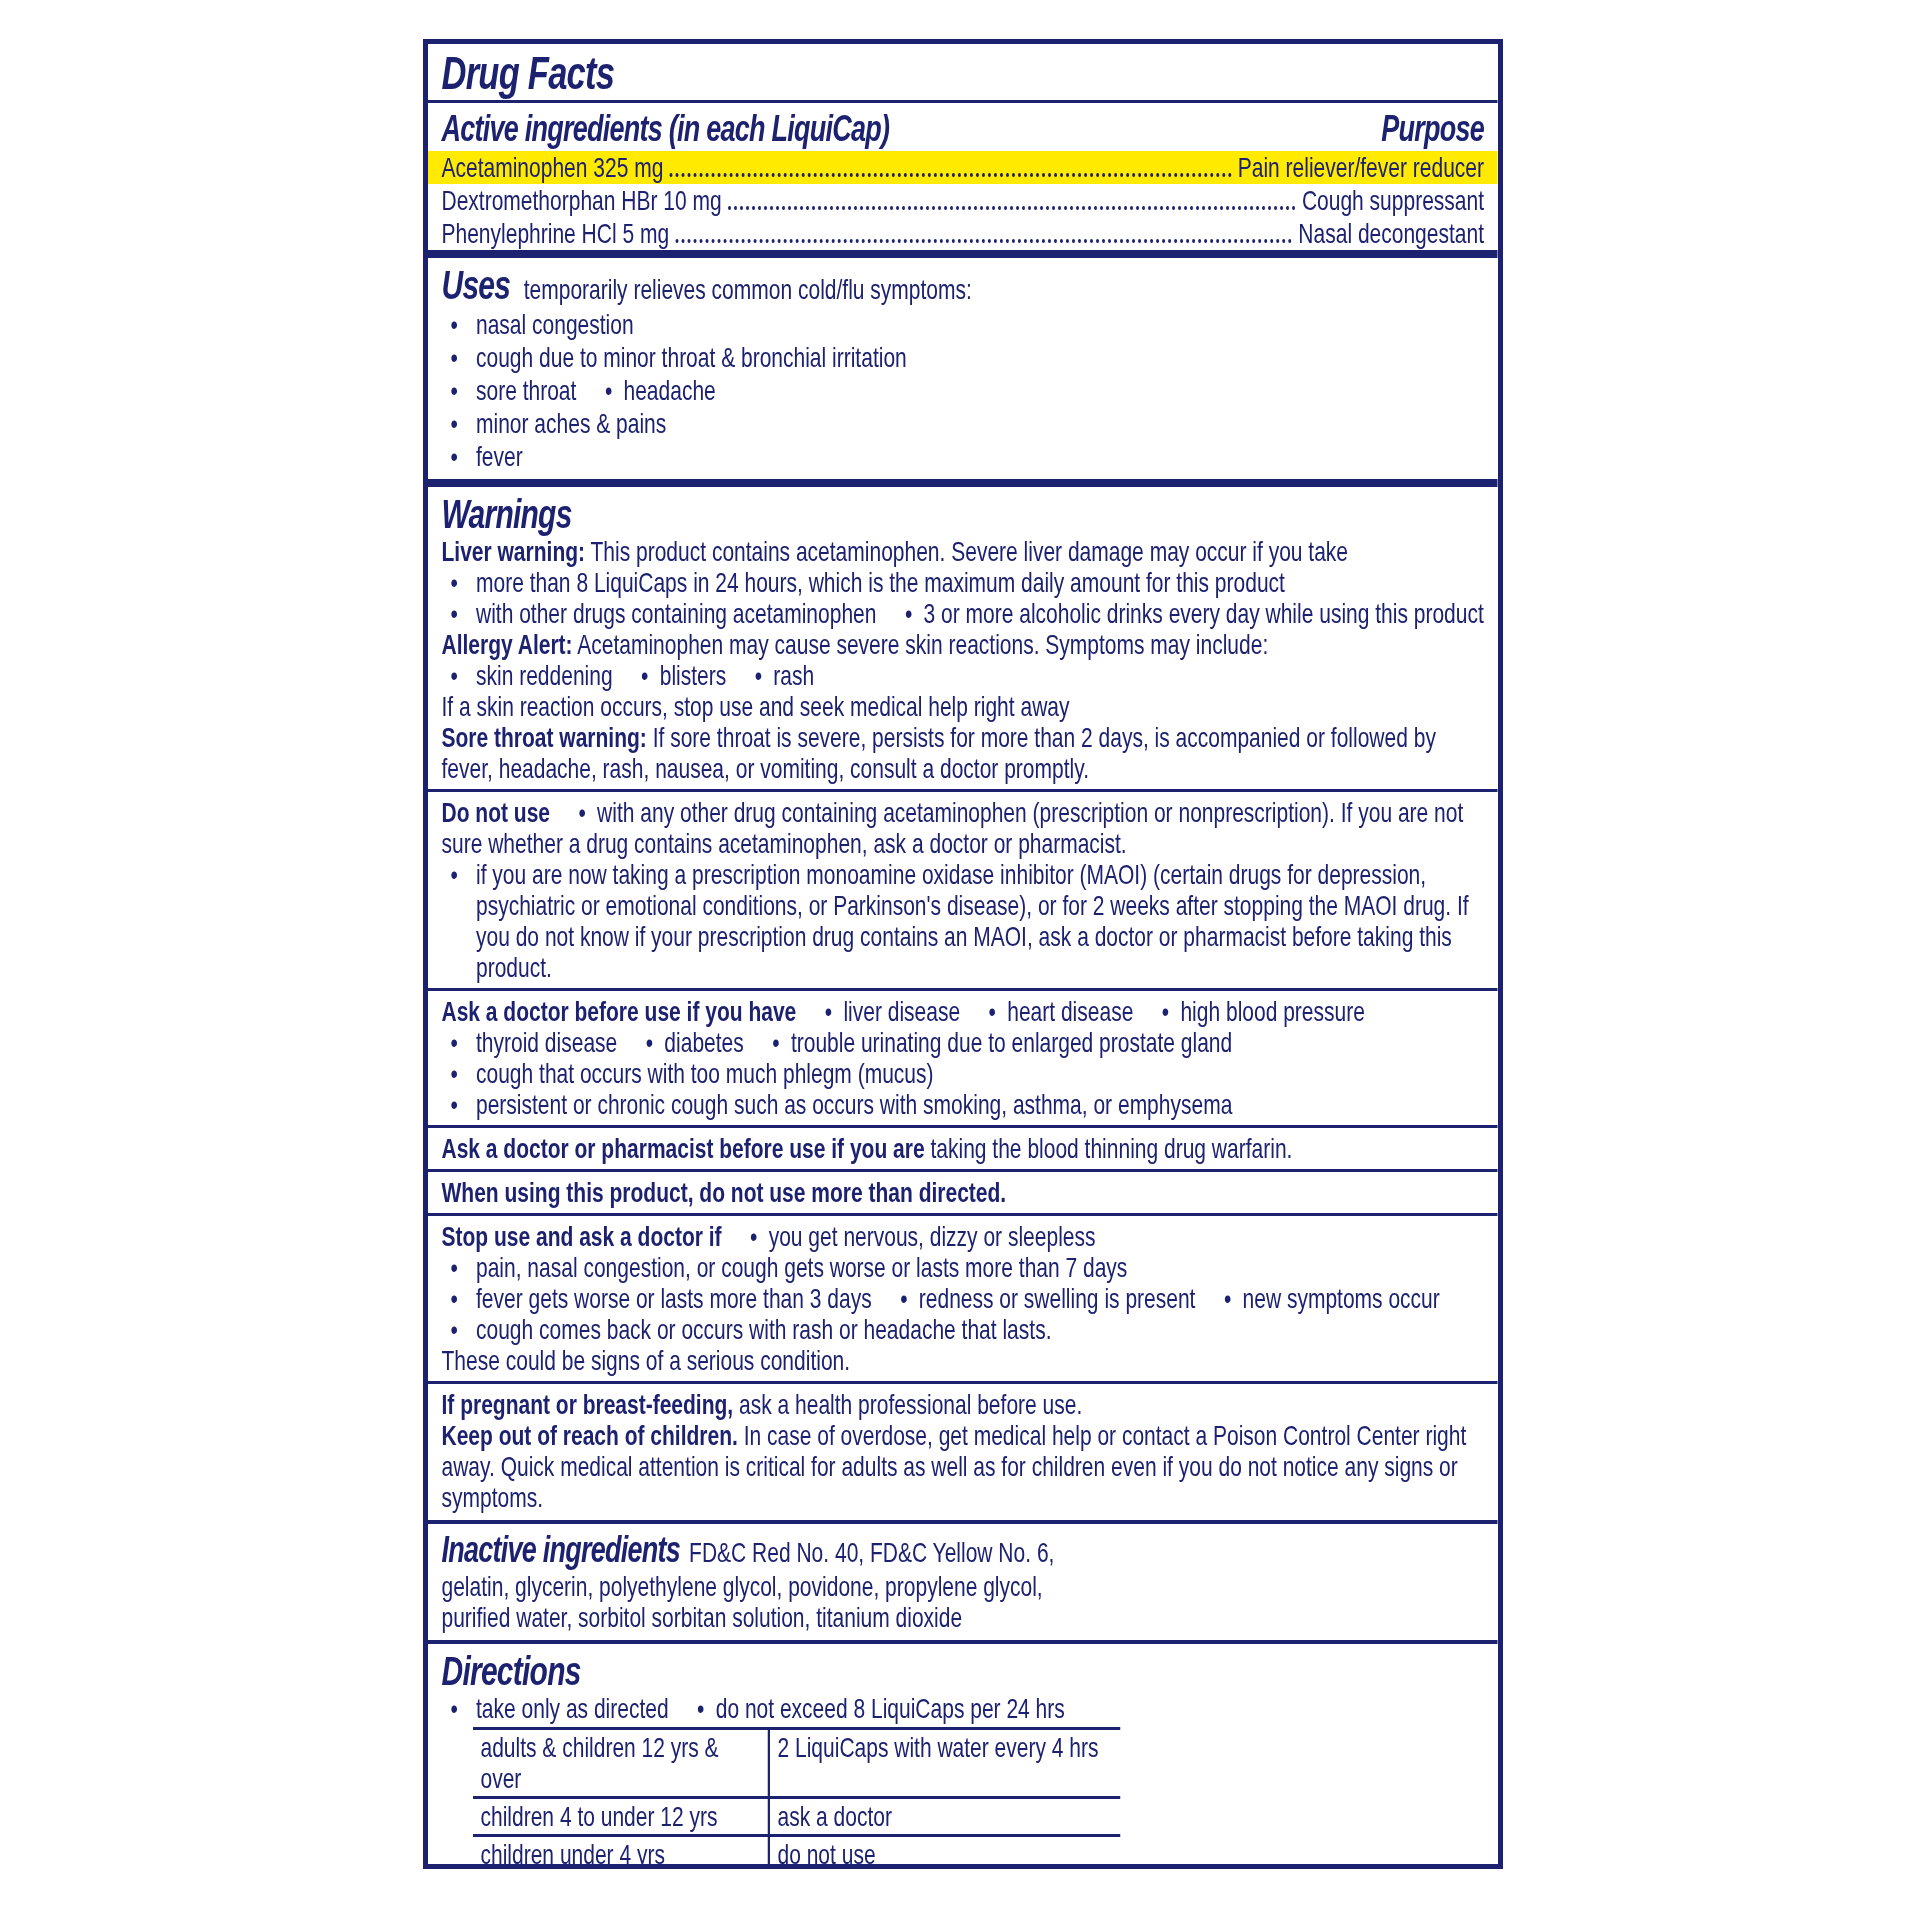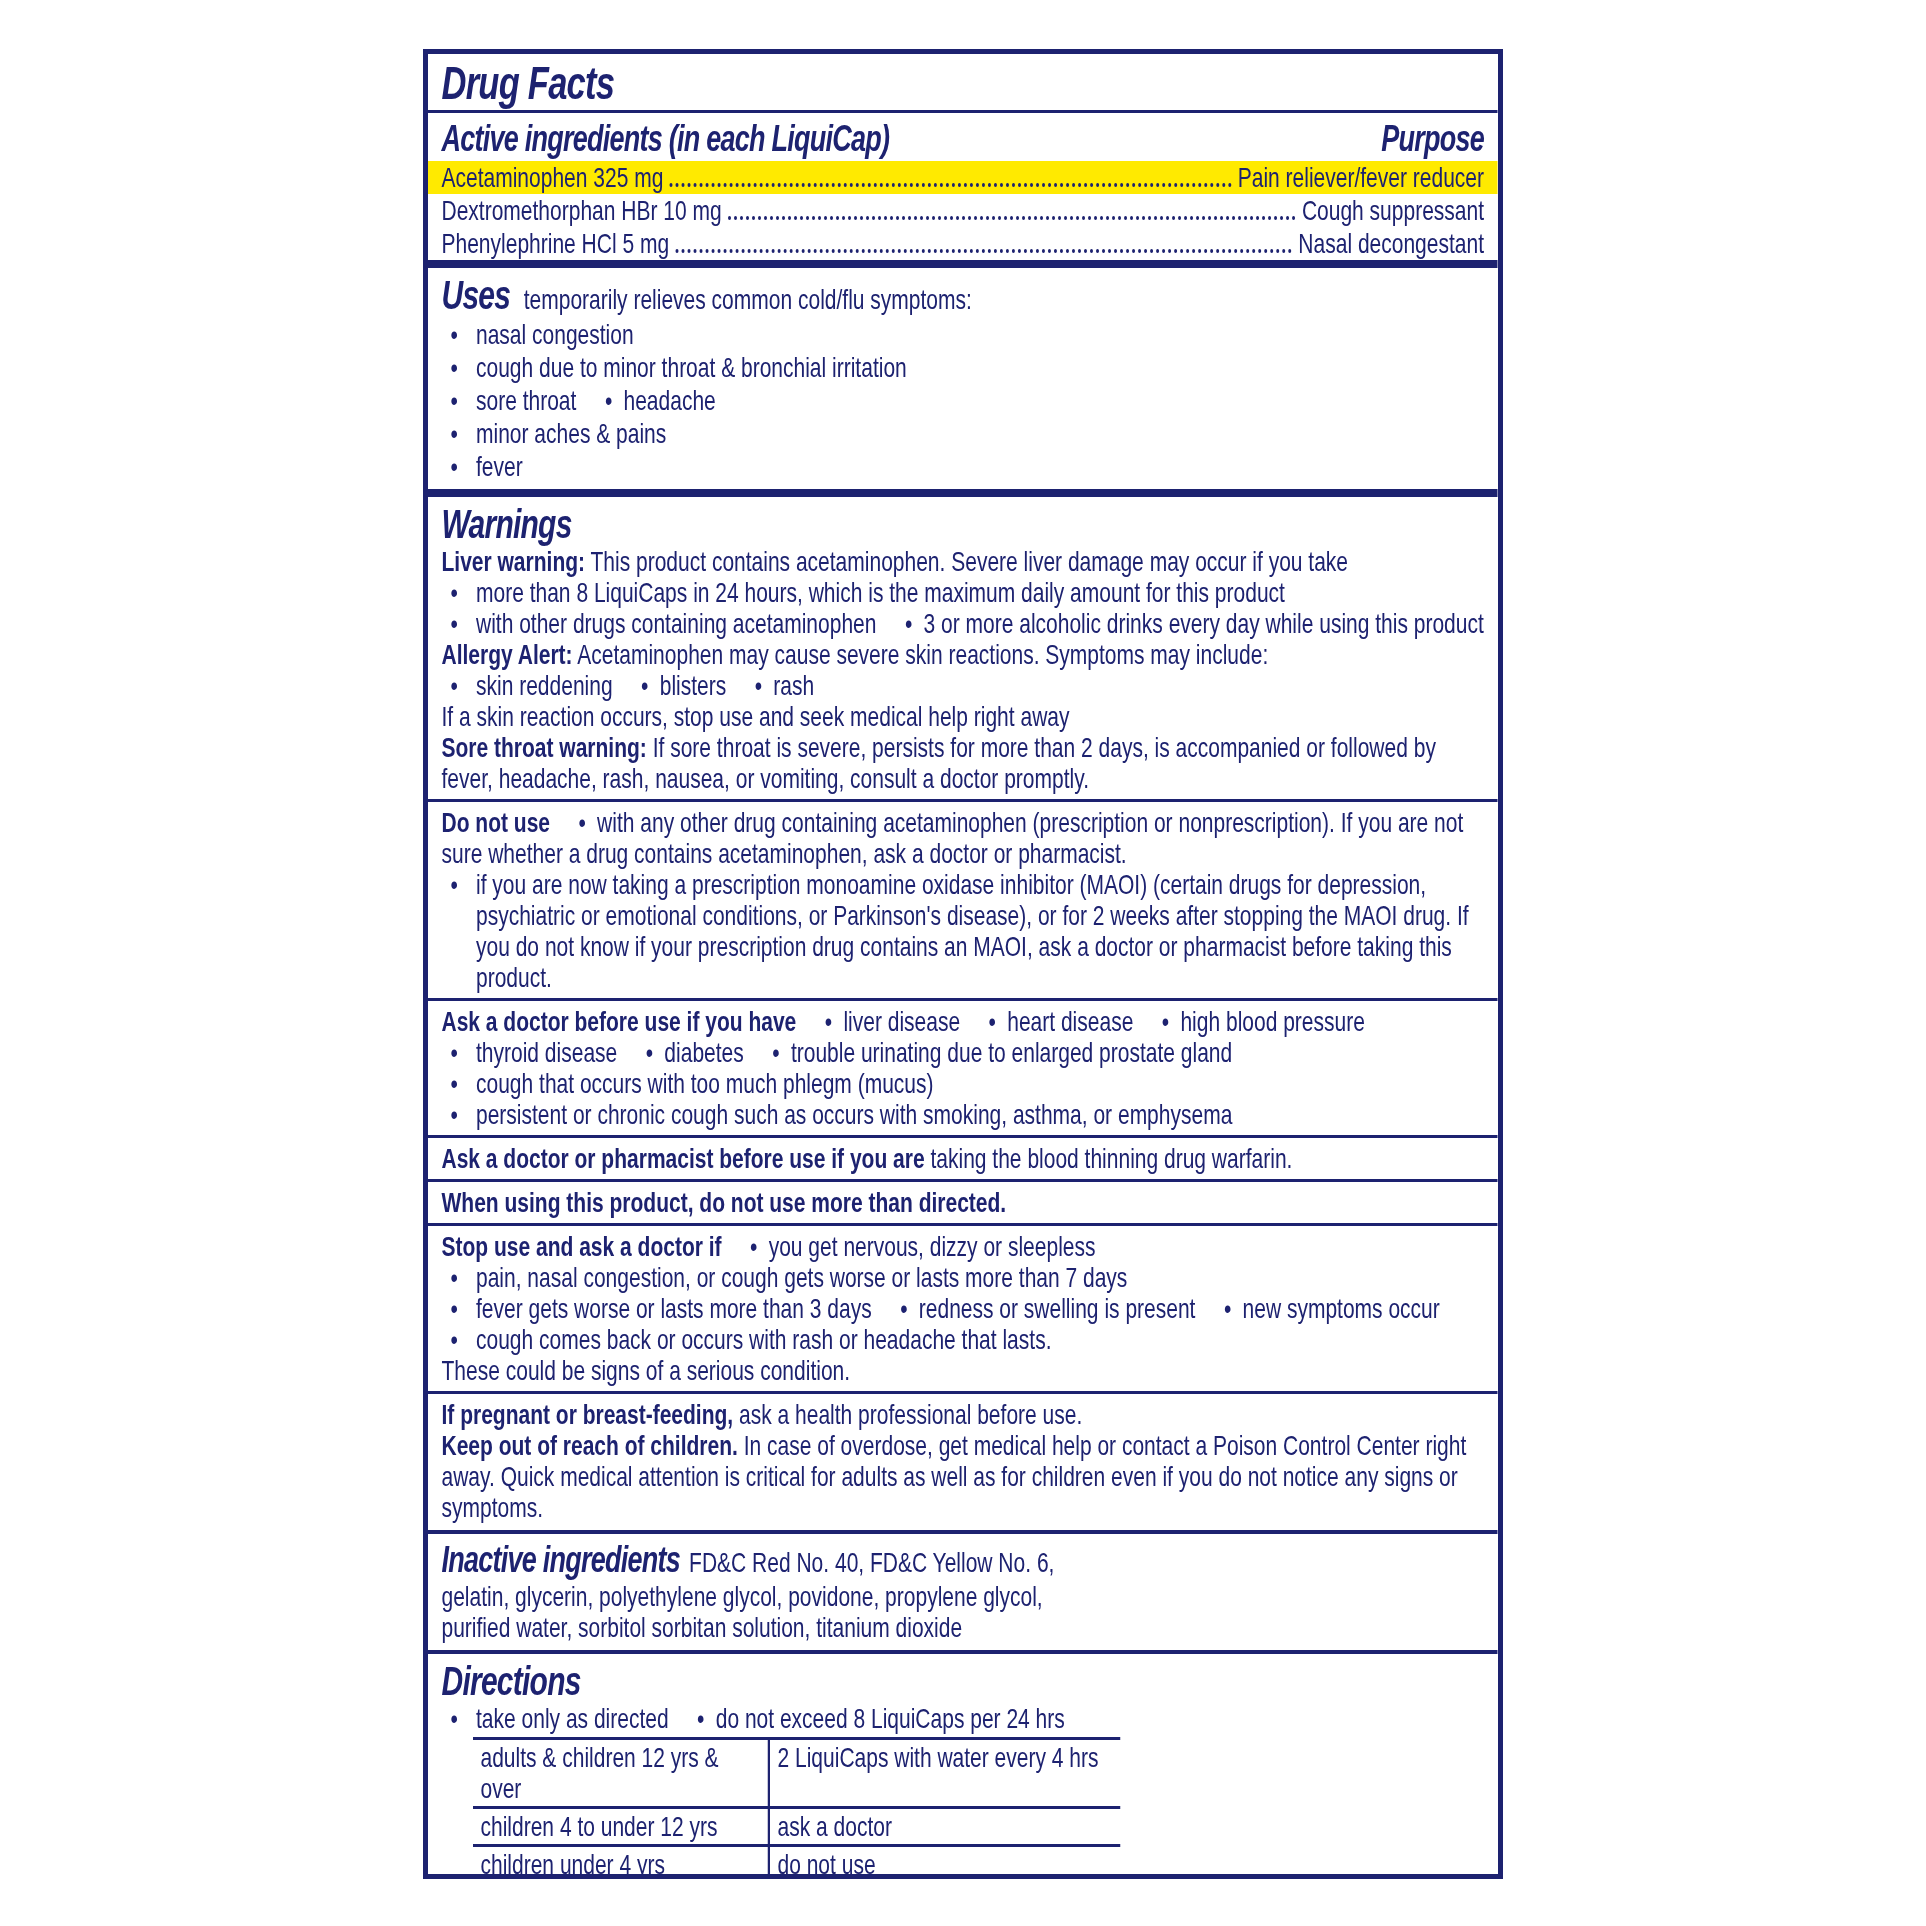--- a/index.html
+++ b/index.html
@@ -7,21 +7,21 @@
     --highlight:#ffea00;
     --paper:#ffffff;
   }
   html,body{margin:0;padding:0;background:#fff;}
   .canvas{
     width:1927px;height:1927px;background:var(--paper);
     position:relative;overflow:hidden;
     font-family:"Liberation Sans",sans-serif;color:var(--navy);
   }
   .label{
-    position:absolute;left:423px;top:49px;width:1080px;height:1830px;
+    position:absolute;left:423px;top:39px;width:1080px;height:1830px;
     border:5px solid var(--navy);box-sizing:border-box;background:#fff;overflow:hidden;
   }
   
   .scale{width:1426px;transform:scaleX(0.75);transform-origin:0 0;}
 
   .h0{font-size:46px;line-height:50px;font-weight:700;font-style:italic;letter-spacing:-1px;}
   .h1{font-size:40px;line-height:44px;font-weight:700;font-style:italic;letter-spacing:-1px;}
   .h2{font-size:36px;line-height:42px;font-weight:700;font-style:italic;letter-spacing:-1px;}
 
   .rule{height:3px;background:var(--navy);}

